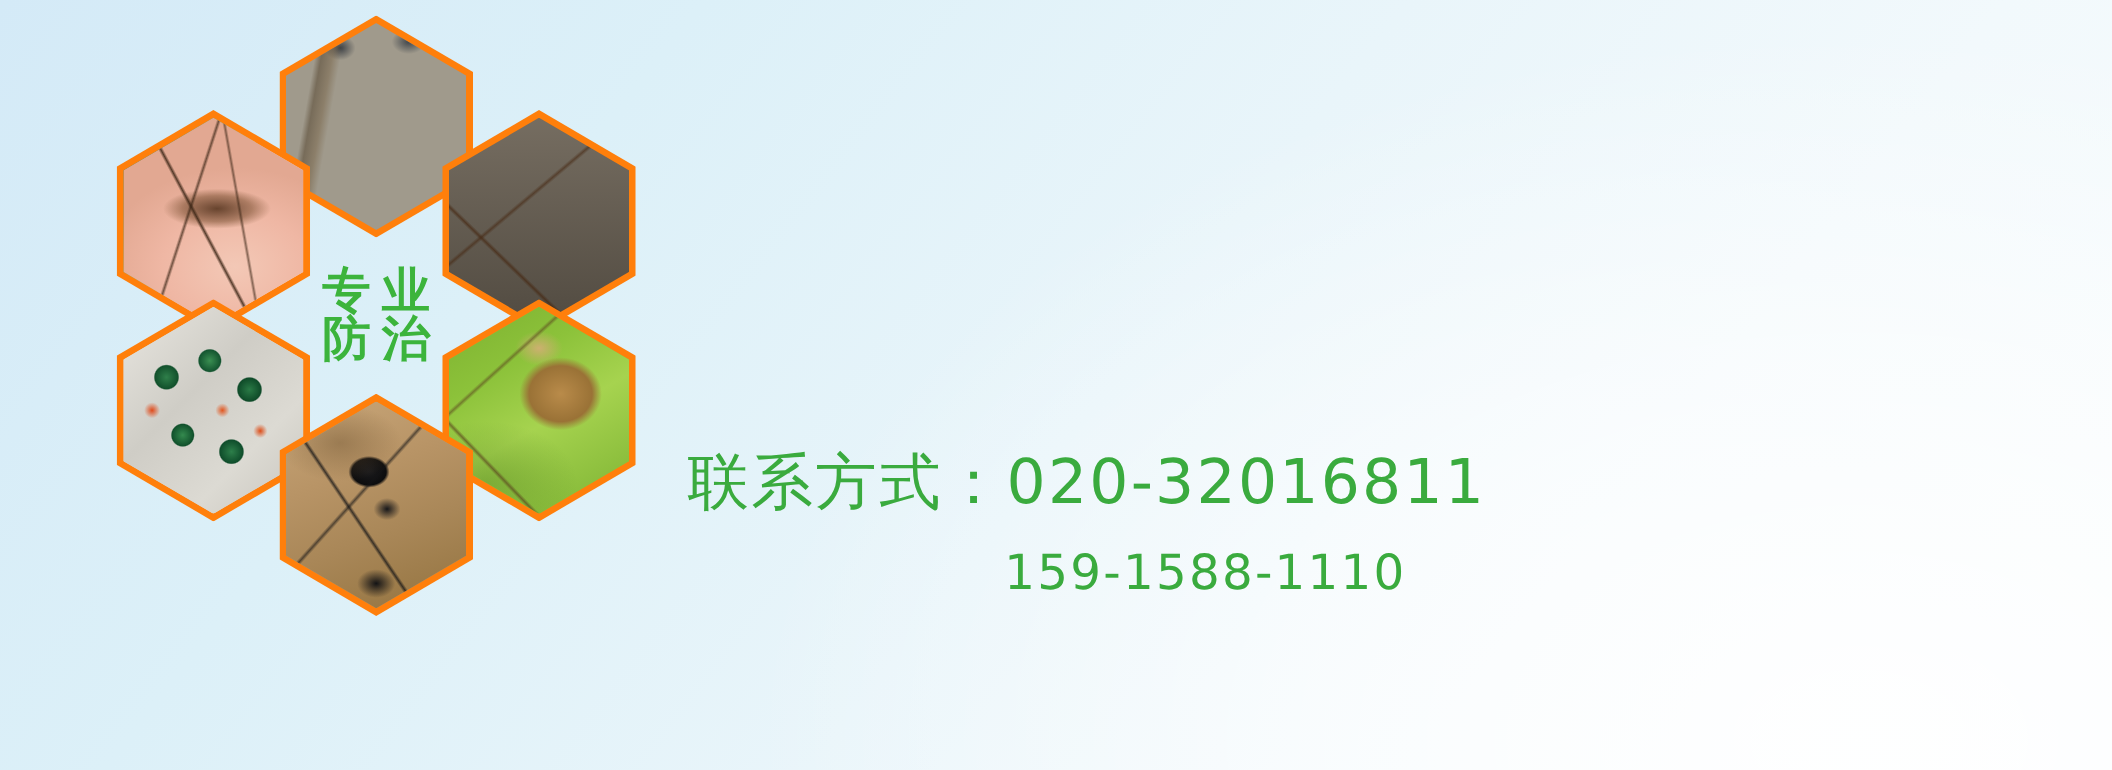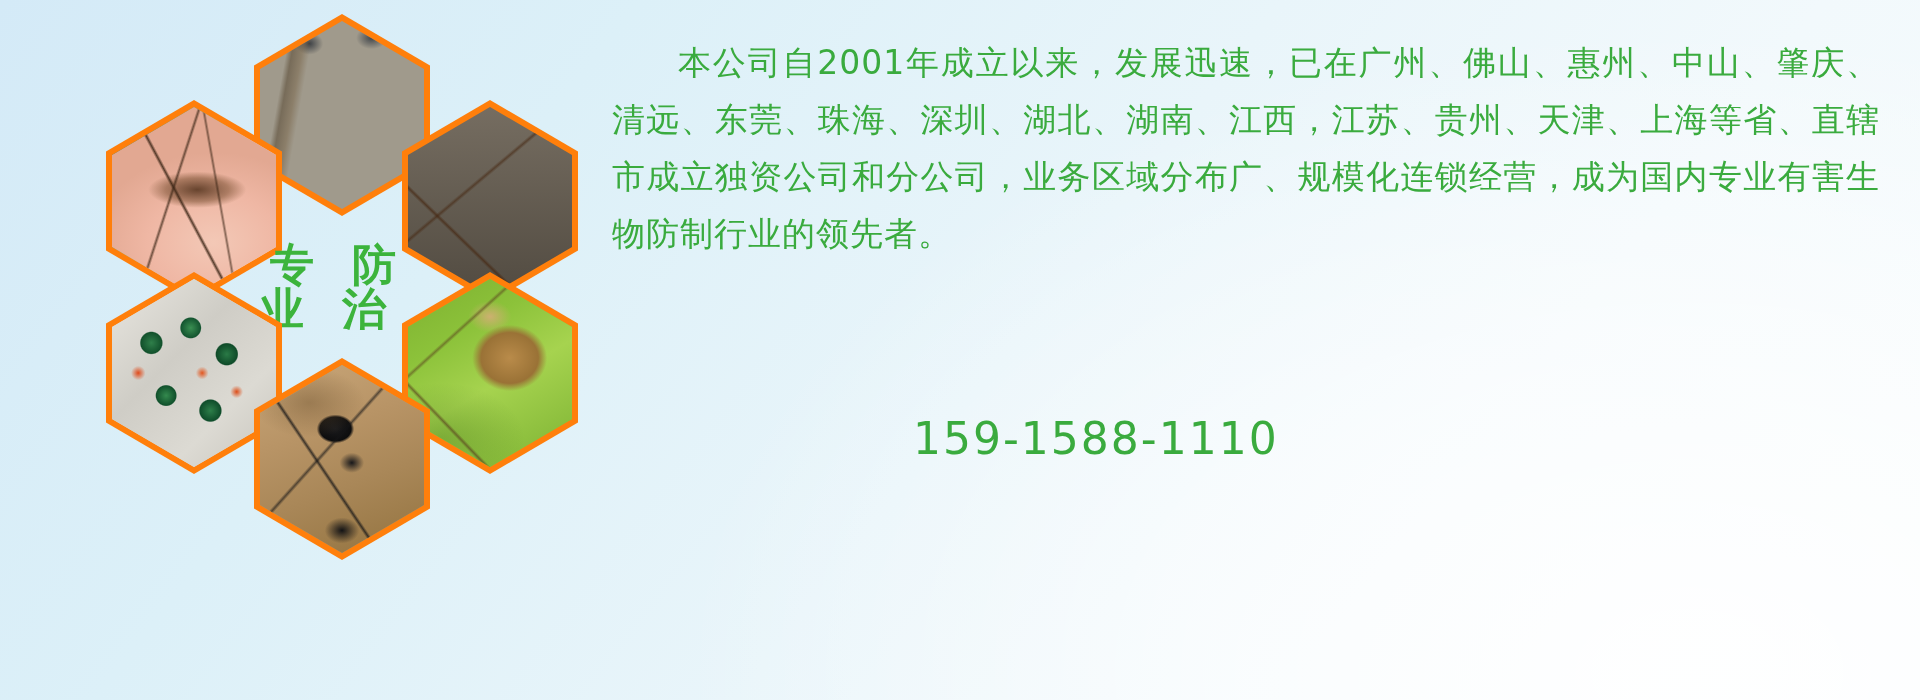--- a/index.html
+++ b/index.html
@@ -44,21 +44,21 @@
   .h-lu     { left:14px;  top:96px; }
   .h-ru     { left:310px; top:96px; }
   .h-center { left:162px; top:182px; }
   .h-ld     { left:14px;  top:268px; }
   .h-rd     { left:310px; top:268px; }
   .h-bot    { left:162px; top:354px; }
 
   .hex-center { background:transparent; }
   .hex-center .hex-inner {
     background:transparent;
-    display:flex; flex-direction:row;
+    display:flex; flex-direction:column;
     align-items:center; justify-content:center;
     gap:0;
   }
   .hex-label {
     color:#3cb43c;
     font-size:44px;
     font-weight:700;
     letter-spacing:10px;
     text-indent:10px;
     line-height:1;
@@ -234,21 +234,19 @@
     </div>
 
     <div class="hex h-bot">
       <div class="hex-inner">
         <div class="ph ph-ant"></div>
       </div>
     </div>
 
   </div>
 
-  <div id="copy">
-    <p id="paragraph">本公司自2001年成立以来，发展迅速，已在广州、佛山、惠州、中山、肇庆、清远、东莞、珠海、深圳、湖北、湖南、江西，江苏、贵州、天津、上海等省、直辖市成立独资公司和分公司，业务区域分布广、规模化连锁经营，成为国内专业有害生物防制行业的领先者。</p>
-  </div>
 
   <div id="contact">
+    <div class="contact-line-1">联系方式：020-32016811</div>
     <div class="contact-line-2">159-1588-1110</div>
   </div>
 
 </div>
 
 </body></html>

